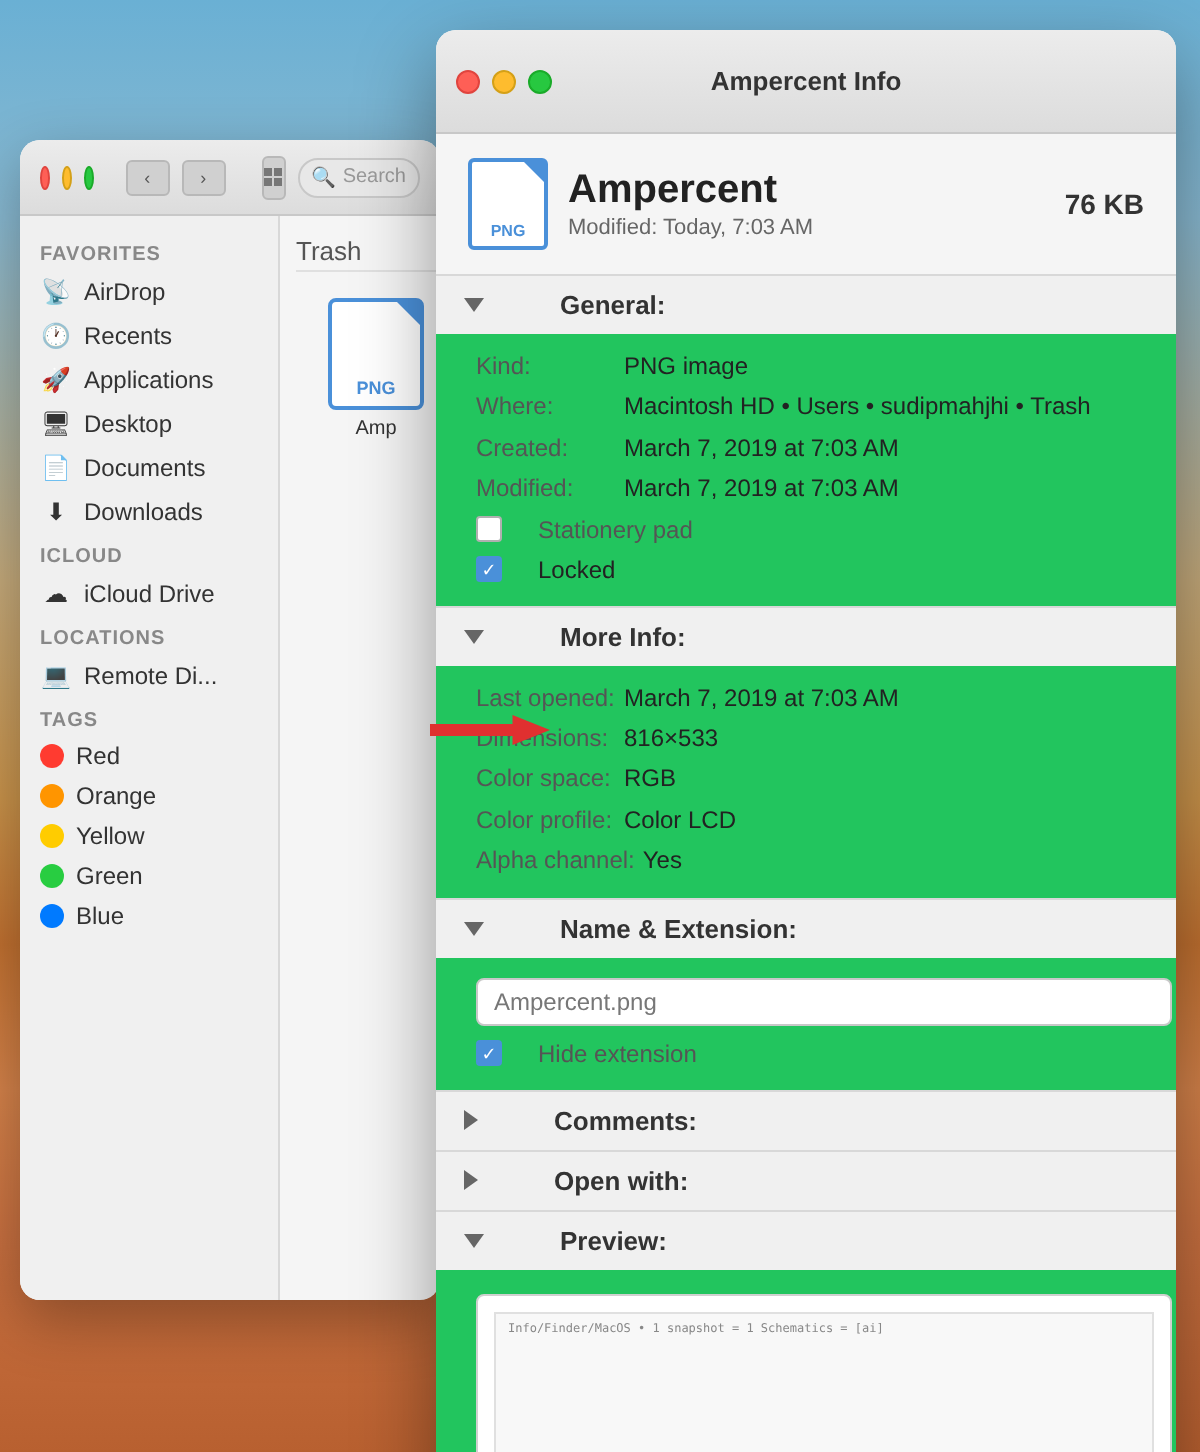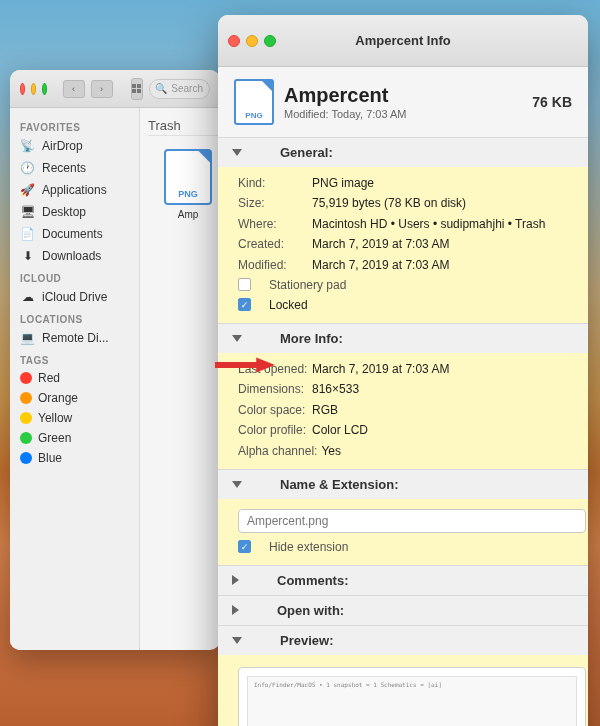--- a/index.html
+++ b/index.html
@@ -363,21 +363,21 @@
 
     .section-title {
       font-size: 13px;
       font-weight: 600;
       color: #333;
       margin-left: 32px;
     }
 
     .info-section-content {
       padding: 6px 2px 8px 20px;
-      background: #fef9c3;
+      background: #22c55e;
     }
 
     .info-row {
       display: flex;
       gap: 4px;
       font-size: 12px;
       line-height: 1.7;
       color: #333;
     }
 
@@ -593,24 +593,20 @@
       <div class="info-section-header">
         <span class="triangle-open"></span>
         <span class="section-title">General:</span>
       </div>
       <div class="info-section-content">
         <div class="info-row">
           <span class="info-row-label">Kind:</span>
           <span class="info-row-value">PNG image</span>
         </div>
         <div class="info-row">
-          <span class="info-row-label">Size:</span>
-          <span class="info-row-value">75,919 bytes (78 KB on disk)</span>
-        </div>
-        <div class="info-row">
           <span class="info-row-label">Where:</span>
           <span class="info-row-value">Macintosh HD • Users • sudipmahjhi • Trash</span>
         </div>
         <div class="info-row">
           <span class="info-row-label">Created:</span>
           <span class="info-row-value">March 7, 2019 at 7:03 AM</span>
         </div>
         <div class="info-row">
           <span class="info-row-label">Modified:</span>
           <span class="info-row-value">March 7, 2019 at 7:03 AM</span>

